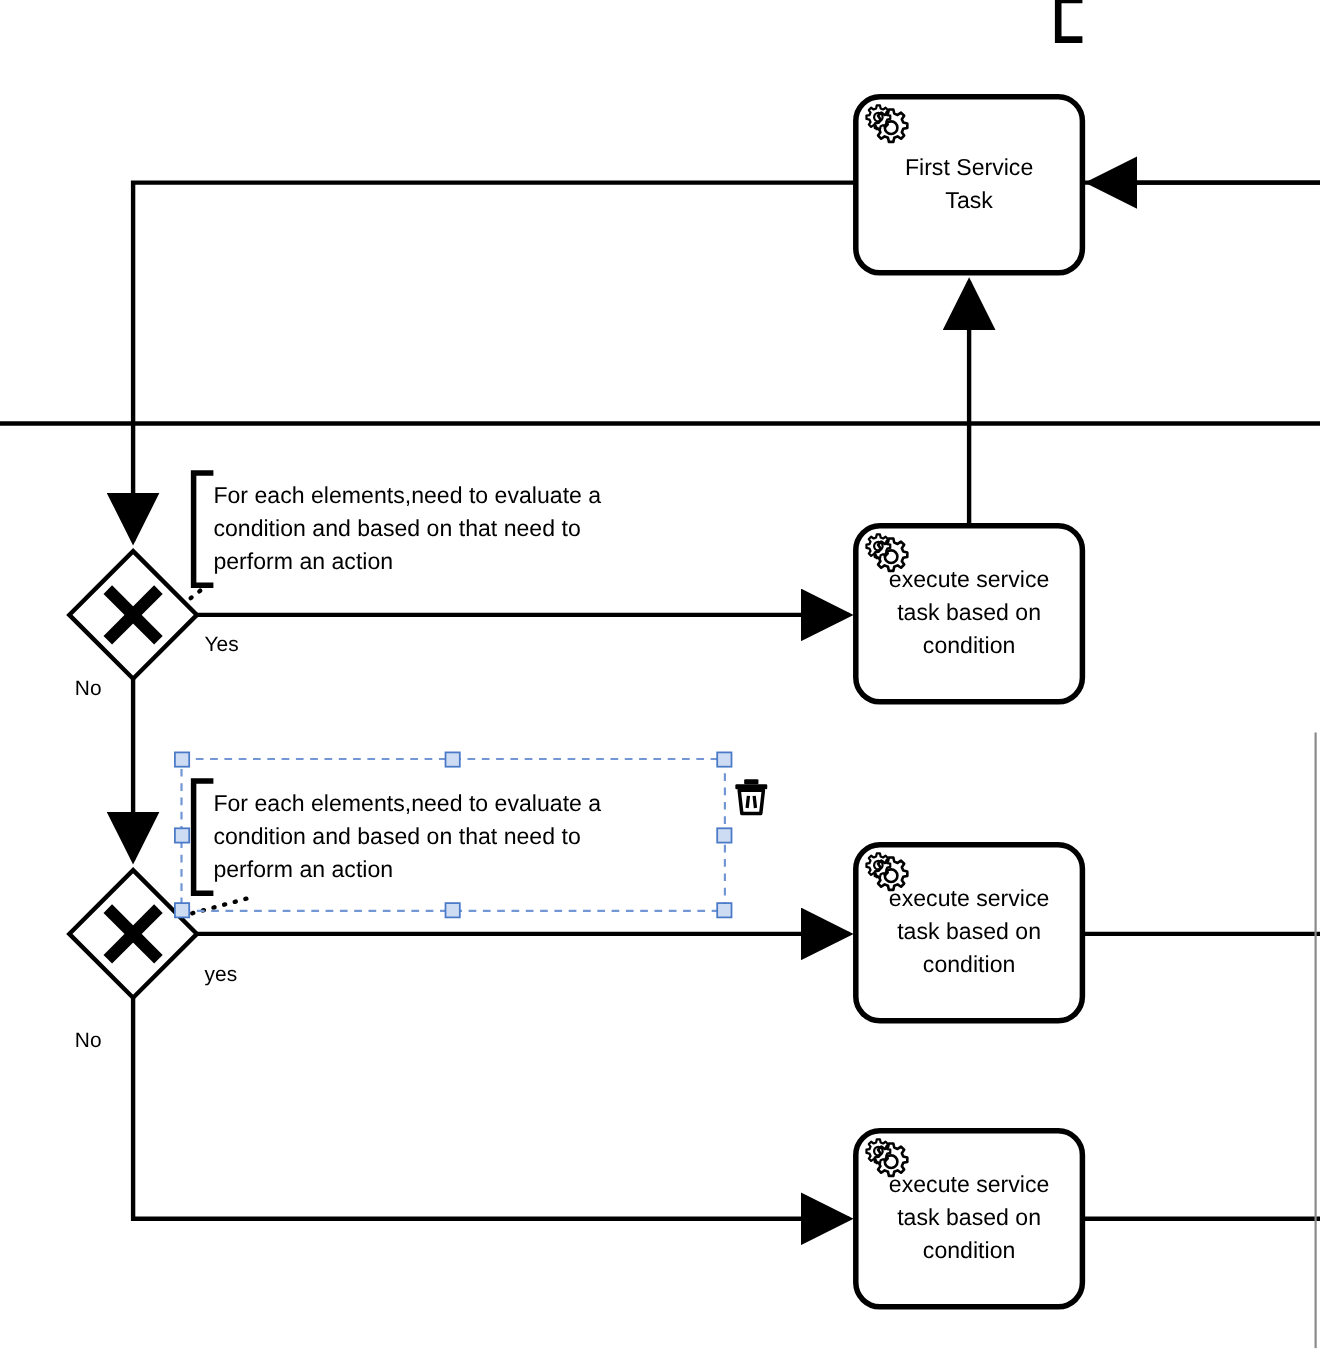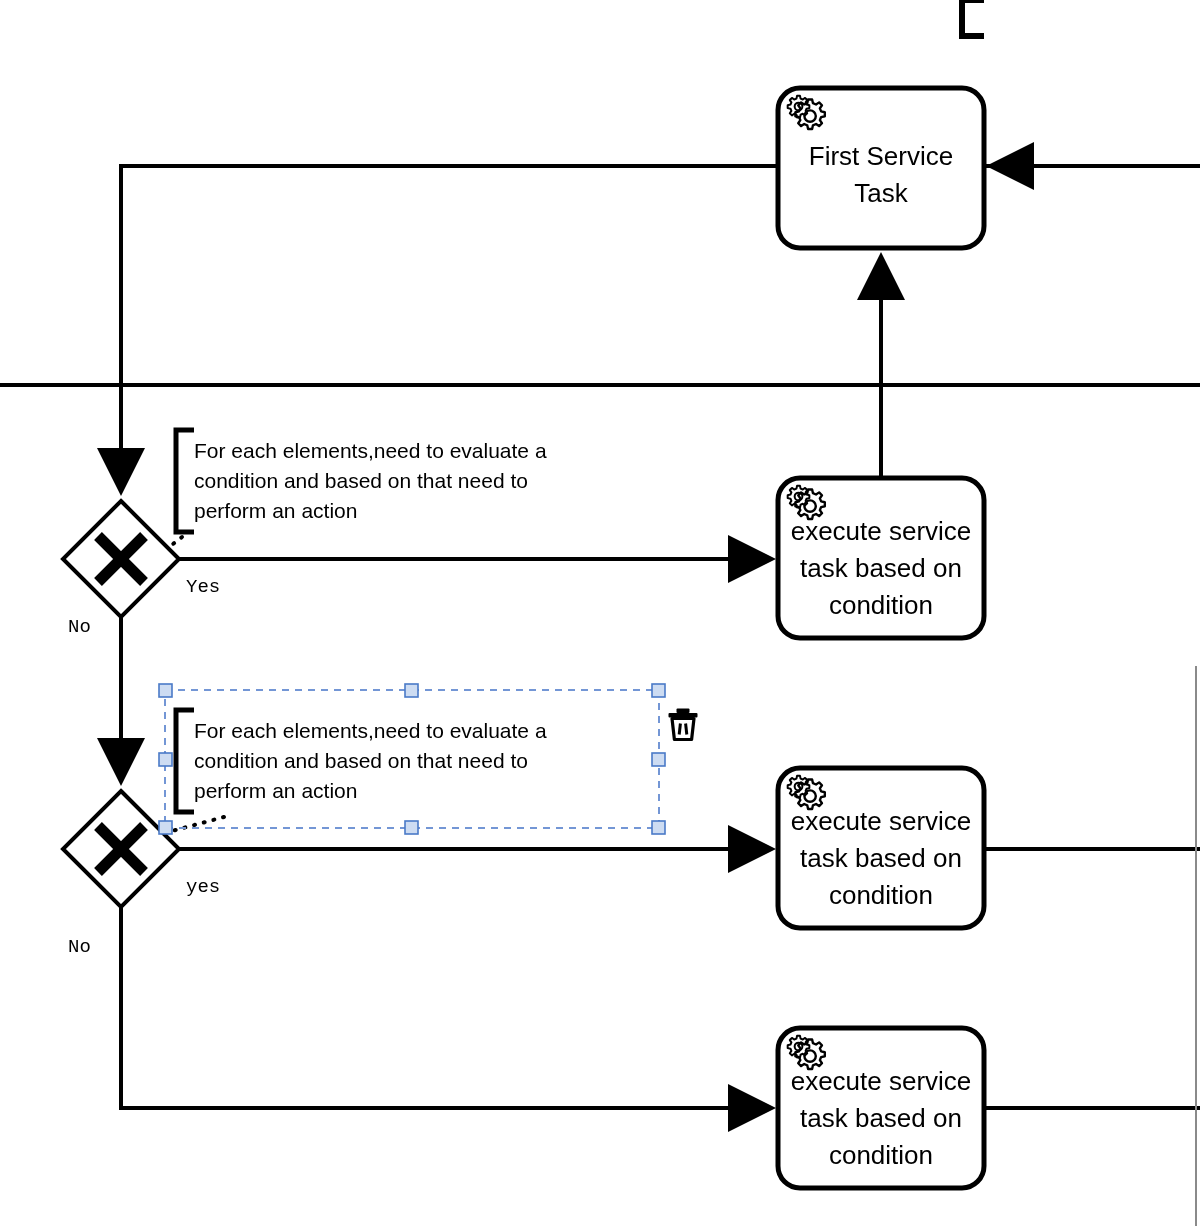--- a/index.html
+++ b/index.html
@@ -19,29 +19,29 @@
   }
   #diagram-svg {
     position: absolute;
     left: 0;
     top: 0;
     width: 1200px;
     height: 1226px;
   }
   .bpmn-label {
     position: absolute;
-    font-family: Liberation Mono, monospace;
+    font-family: Liberation Sans, sans-serif;
     color: #000000;
     white-space: pre;
     line-height: 1.18;
   }
   .task-label {
     position: absolute;
     text-align: center;
-    font-size: 26px;
+    font-size: 21px;
     color: #000000;
     line-height: 1.42;
     white-space: pre-line;
     pointer-events: none;
   }
   .flow-label {
     font-size: 19px;
   }
   .annotation-text {
     position: absolute;

